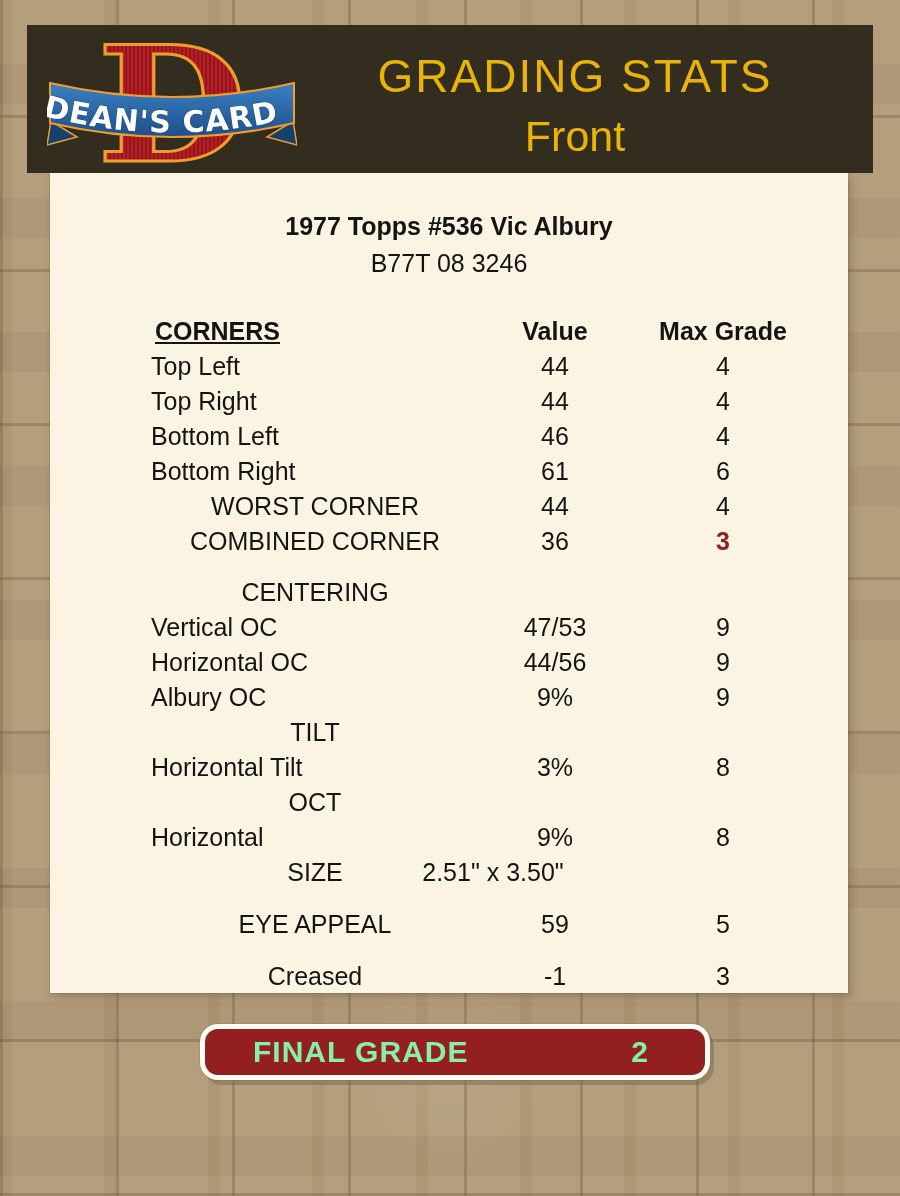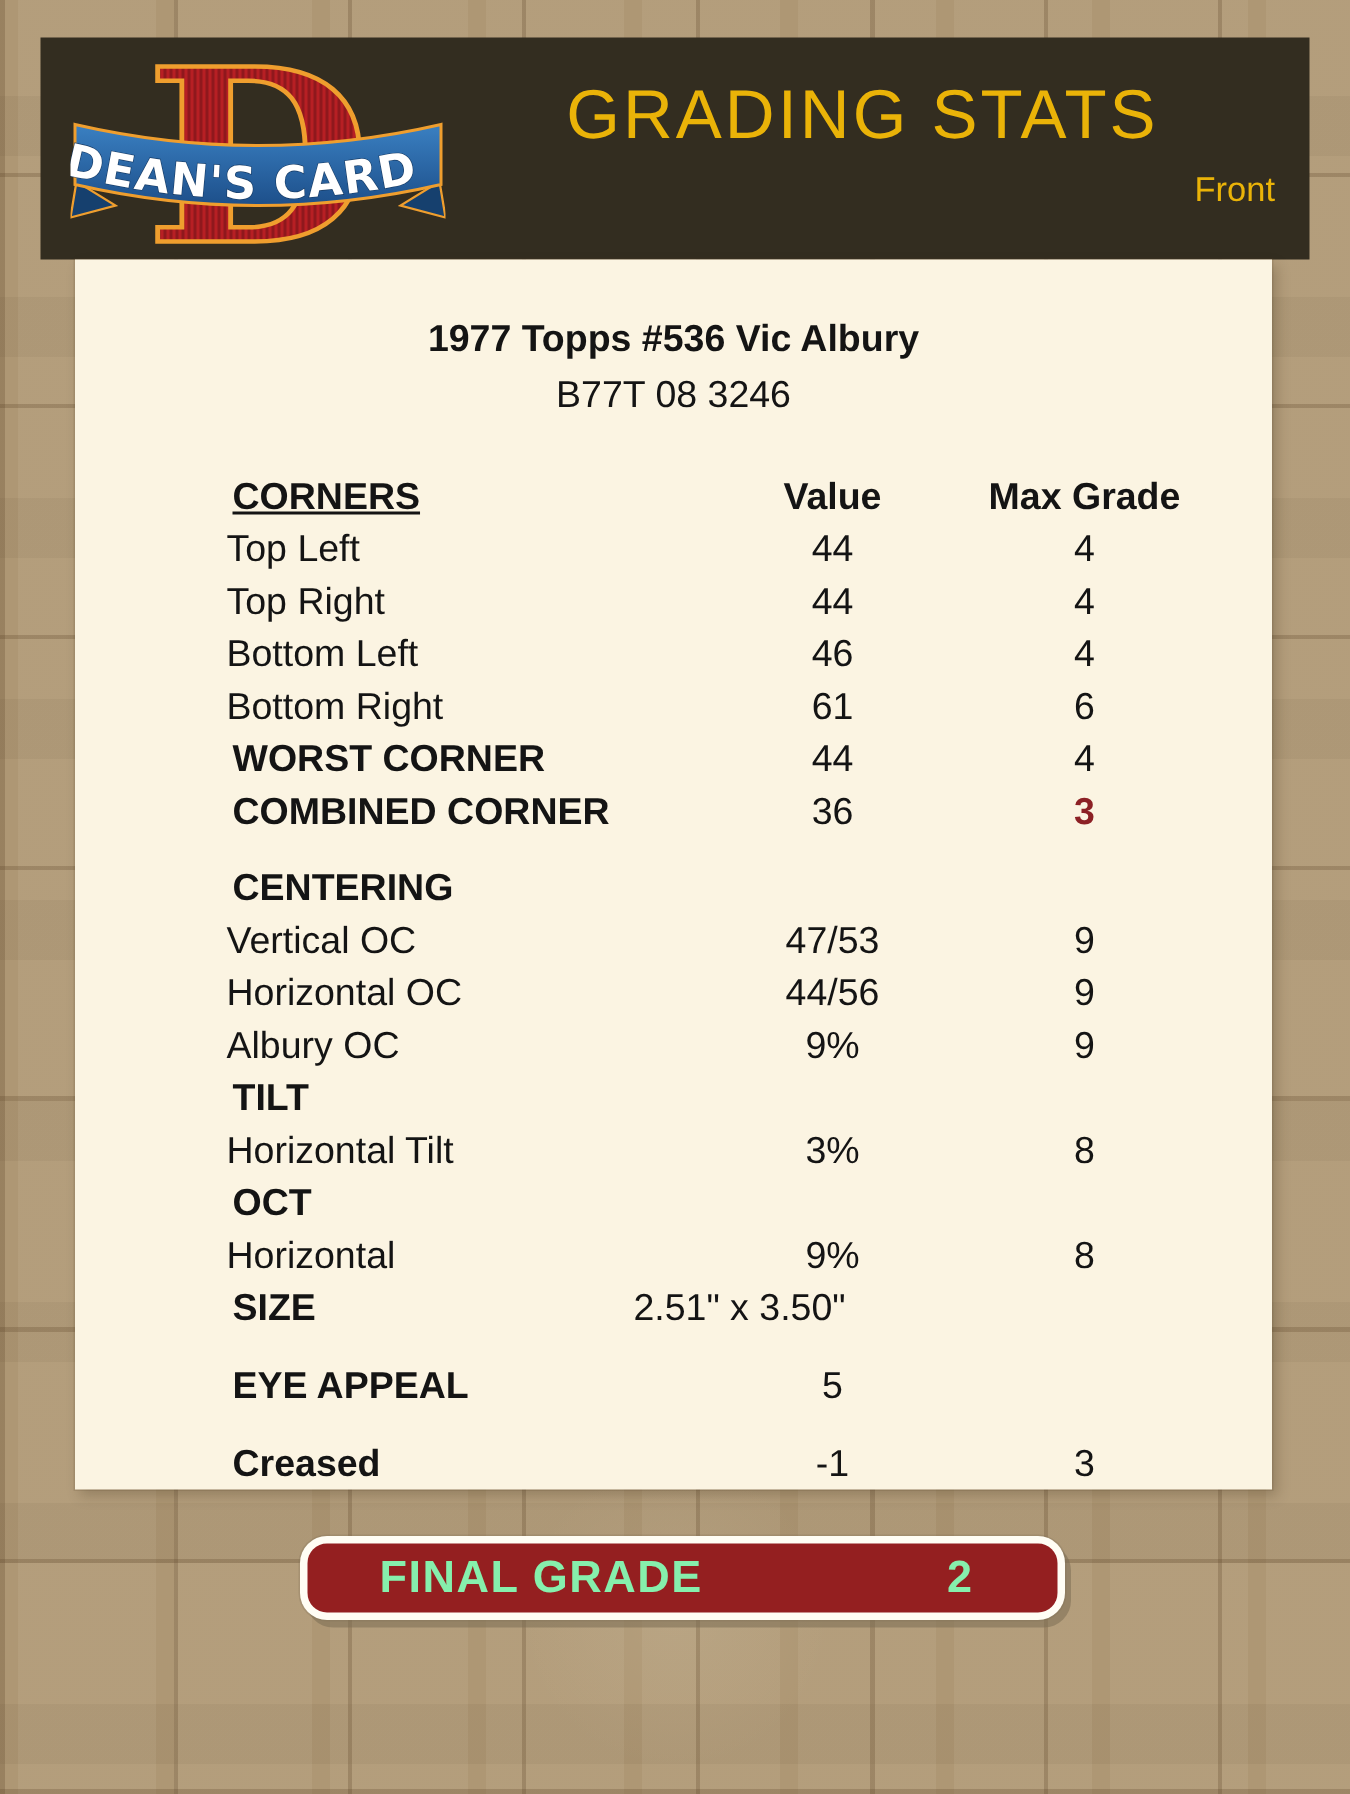--- a/index.html
+++ b/index.html
@@ -21,32 +21,32 @@
       radial-gradient(circle at 75% 70%, rgba(70,50,25,0.10), transparent 10%),
       radial-gradient(circle at 50% 90%, rgba(255,244,220,0.08), transparent 9%);
   }
   .header-bar{
     position:absolute;left:27px;top:25px;width:846px;height:148px;
     background:#332d20;
   }
   .logo{position:absolute;left:20px;top:8px;width:250px;height:138px;}
   .header-text{position:absolute;left:273px;top:28px;width:550px;text-align:center;color:#eab308;}
   .header-title{font-size:46px;letter-spacing:2px;line-height:1;}
-  .header-subtitle{font-size:23px;margin-top:16px;line-height:1;text-align:right;}
+  .header-subtitle{font-size:43px;margin-top:16px;line-height:1;}
   .card{
     position:absolute;left:50px;top:173px;width:798px;height:820px;
     background:#fbf4e2;
     box-shadow:0 0 0 1px rgba(90,70,40,0.15), 3px 4px 8px rgba(60,45,25,0.25);
   }
   .card-title{margin-top:38px;text-align:center;font-size:25px;font-weight:bold;line-height:1.2;}
   .card-serial{text-align:center;font-size:25px;margin-top:7px;line-height:1.2;}
   .stats{position:absolute;left:0;top:141px;right:0;}
   .row{display:grid;grid-template-columns:425px 160px 176px;height:35px;line-height:35px;font-size:25px;}
   .row .label{padding-left:101px;white-space:nowrap;}
-  .row.bold .label{padding-left:105px;font-weight:bold;}
+  .row.bold .label{padding-left:105px;font-weight:normal;text-align:center;}
   .row.colheader .label{padding-left:105px;font-weight:bold;text-decoration:underline;}
   .row.colheader .value,.row.colheader .max{font-weight:bold;}
   .row .value,.row .max{text-align:center;white-space:nowrap;}
   .row.max-red .max{color:#8c2025;font-weight:bold;}
   .row.value-wide .value{transform:translateX(-62px);}
   .final-grade-button{
     position:absolute;left:150px;top:851px;width:500px;height:46px;
     background:#fffdf4;border-radius:18px;padding:5px;
     box-shadow:4px 5px 0 rgba(124,109,84,0.55), 0 0 0 1px rgba(124,109,84,0.25);
     cursor:pointer;
@@ -170,20 +170,21 @@
     <div class="cell value">9%</div>
     <div class="cell max">8</div>
   </div>
       <div class="row bold value-wide">
     <div class="cell label">SIZE</div>
     <div class="cell value">2.51" x 3.50"</div>
     <div class="cell max"></div>
   </div>
       <div class="row bold" style="margin-top: 17px;">
     <div class="cell label">EYE APPEAL</div>
+    <div class="cell value">59</div>
     <div class="cell max">5</div>
   </div>
       <div class="row bold" style="margin-top: 17px;">
     <div class="cell label">Creased</div>
     <div class="cell value">-1</div>
     <div class="cell max">3</div>
   </div>
     </div>
 
   <div class="final-grade-button">

